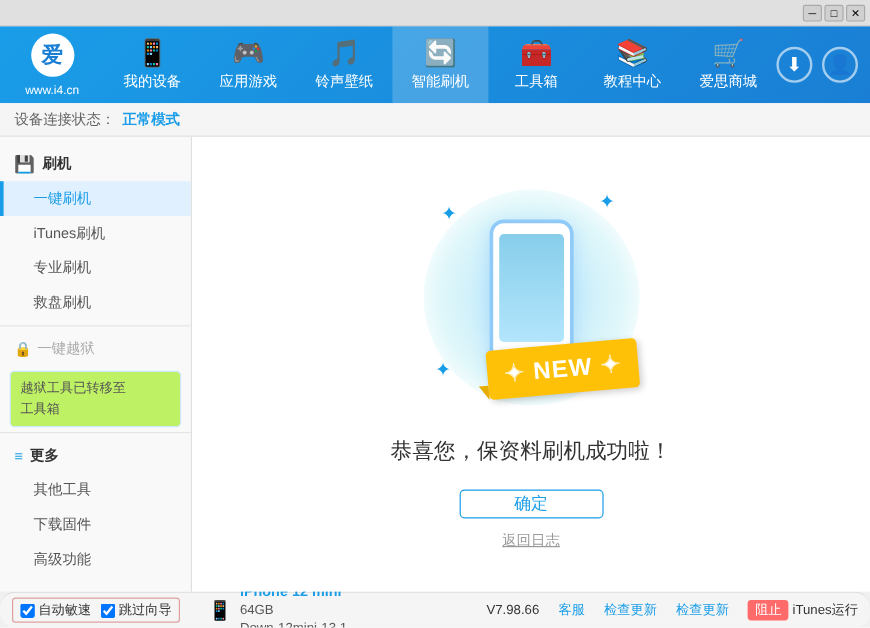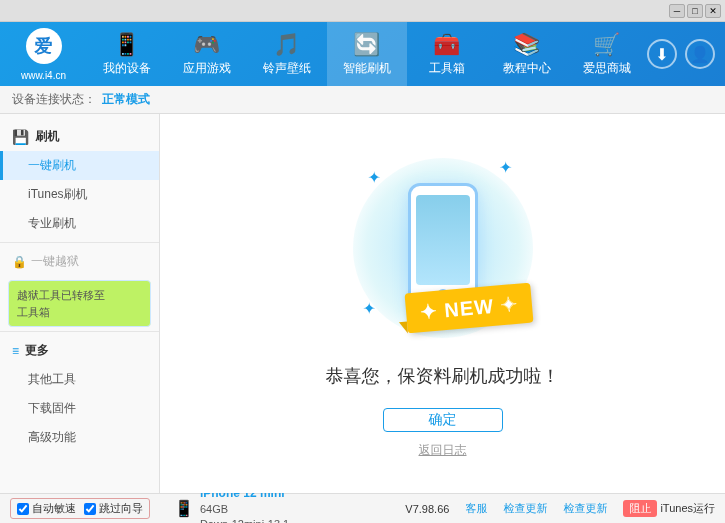--- a/index.html
+++ b/index.html
@@ -281,20 +281,21 @@
     }
 
     
     .bottom-bar {
       height: 30px;
       background: #f5f5f5;
       border-top: 1px solid #ddd;
       display: flex;
       align-items: center;
       padding: 0 10px;
+      border-radius: 13px;
     }
     .bottom-left {
       display: flex;
       align-items: center;
       gap: 10px;
       width: 160px;
       flex-shrink: 0;
     }
     .checkbox-group {
       display: flex;
@@ -395,20 +396,21 @@
 <div class="main-layout">
 
   <div class="sidebar">
     <div class="sidebar-section-header">
       <span class="sidebar-section-icon">💾</span>
       <span>刷机</span>
     </div>
     <div class="sidebar-item active">一键刷机</div>
     <div class="sidebar-item">iTunes刷机</div>
     <div class="sidebar-item">专业刷机</div>
+    <div class="sidebar-item">救盘刷机</div>
     <div class="sidebar-divider"></div>
     <div class="sidebar-disabled">
       <span class="sidebar-disabled-icon">🔒</span>
       <span>一键越狱</span>
     </div>
     <div class="sidebar-note">越狱工具已转移至<br>工具箱</div>
     <div class="sidebar-divider"></div>
     <div class="sidebar-more-header">
       <span class="sidebar-more-icon">≡</span>
       <span>更多</span>

